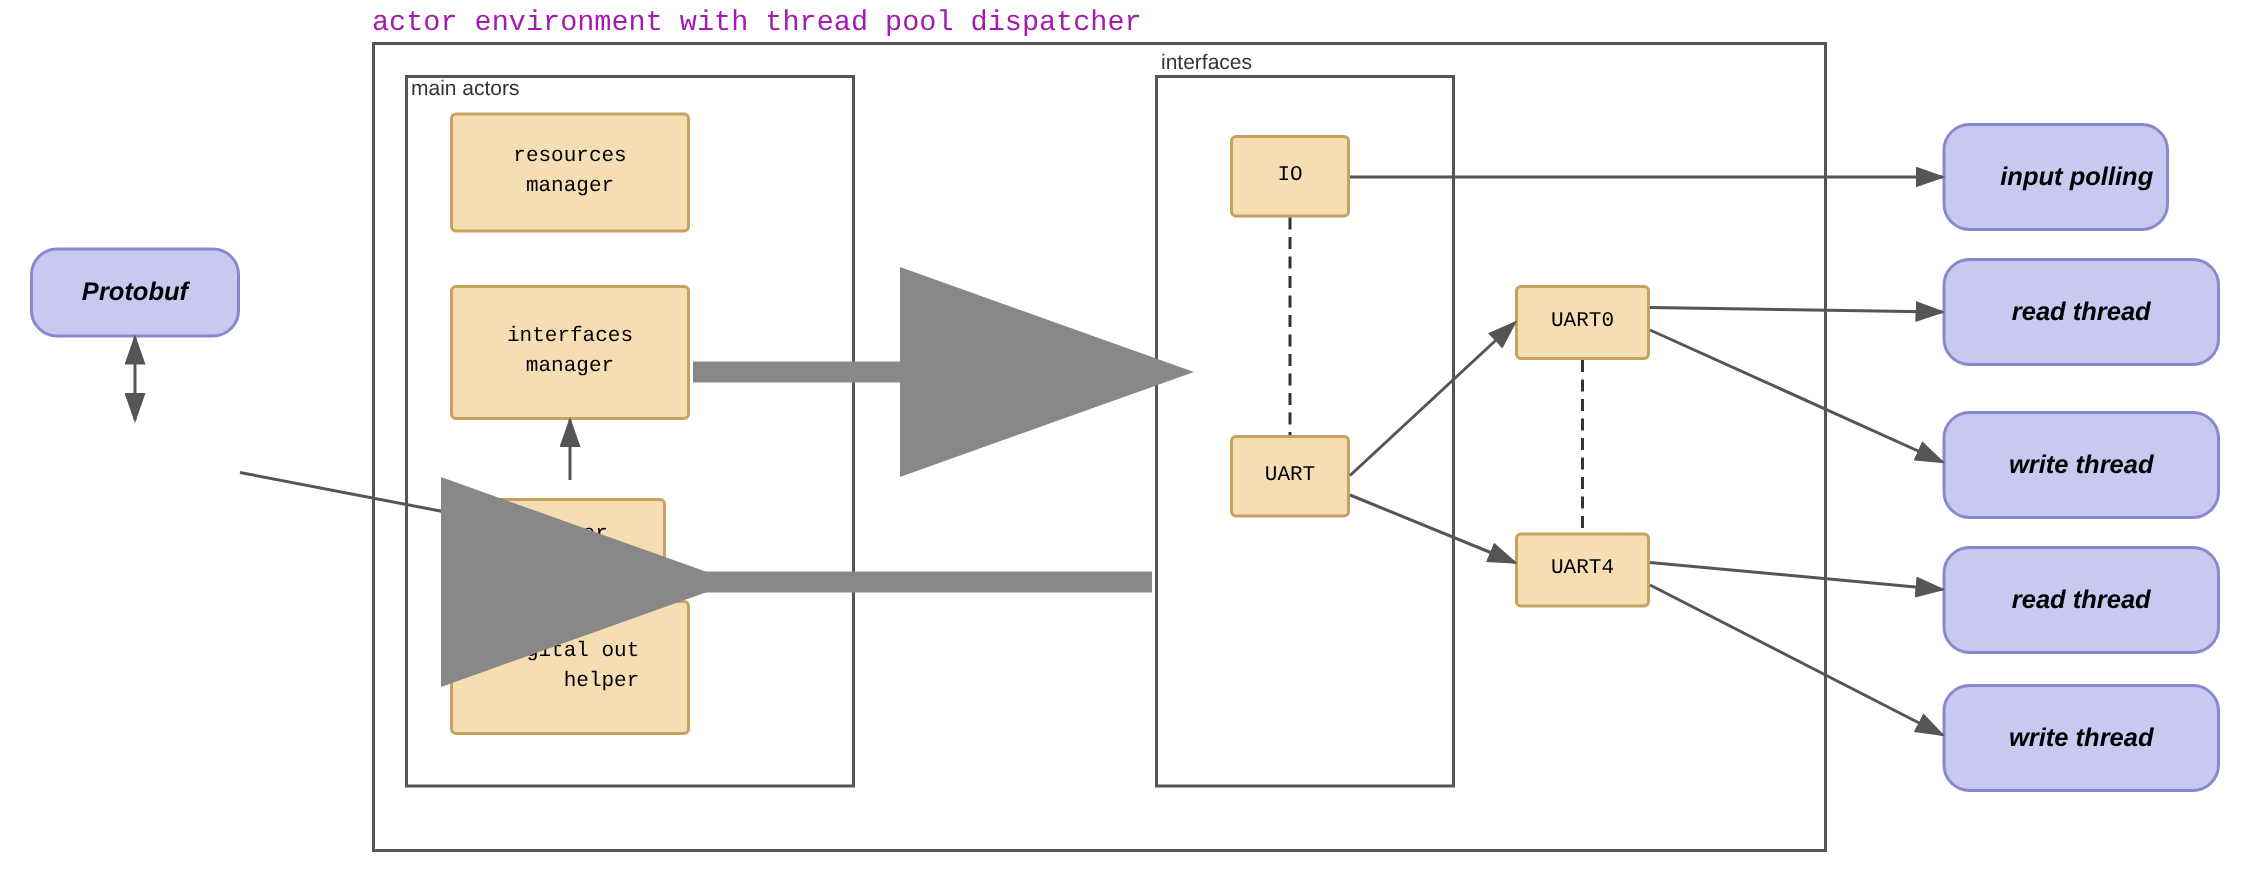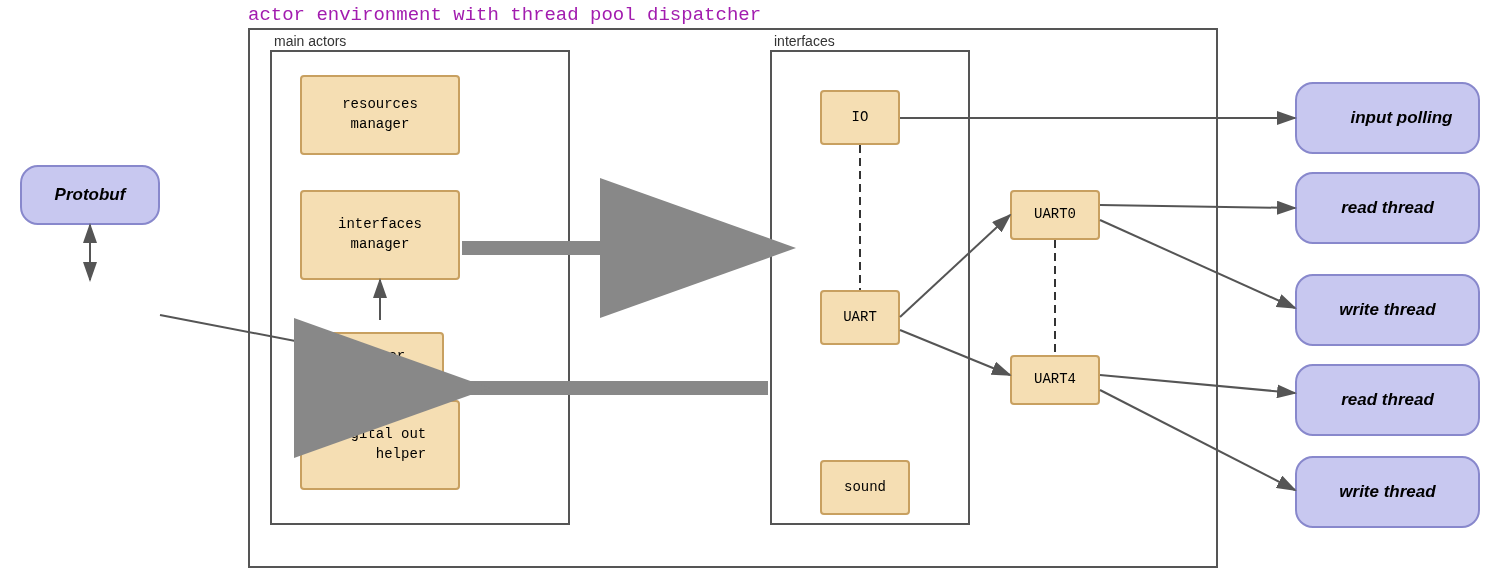--- a/index.html
+++ b/index.html
@@ -43,21 +43,21 @@
       position: absolute;
       top: 50px;
       left: 270px;
       width: 300px;
       height: 475px;
       border: 2px solid #555;
       background: transparent;
     }
     .main-actors-label {
       position: absolute;
-      top: 33px;
+      top: 50px;
       left: 274px;
       font-size: 14px;
       color: #333;
       font-family: Arial, sans-serif;
       text-align: right;
     }
 
     
     .interfaces-box {
       position: absolute;
@@ -153,38 +153,35 @@
   </div>
 
   <div class="actor-node" style="left: 820px; top: 90px; width: 80px; height: 55px;">
     <span>IO</span>
   </div>
 
   <div class="actor-node" style="left: 820px; top: 290px; width: 80px; height: 55px; text-align: center;">
     <span>UART</span>
   </div>
 
-  <div class="actor-node" style="left: 820px; top: 460px; width: 90px; height: 55px;">
-    <span>sound</span>
-  </div>
 
   <div class="actor-node" style="left: 1010px; top: 190px; width: 90px; height: 50px;">
     <span>UART0</span>
   </div>
 
   <div class="actor-node" style="left: 1010px; top: 355px; width: 90px; height: 50px;">
     <span>UART4</span>
   </div>
 
   <div class="purple-node" style="left: 20px; top: 165px; width: 140px; height: 60px;">
     <span>Protobuf</span>
   </div>
 
 
-  <div class="purple-node" style="left: 1295px; top: 82px; width: 185px; height: 72px; padding-left: 28px;">
+  <div class="purple-node" style="left: 1295px; top: 82px; width: 151px; height: 72px; padding-left: 28px;">
     <span>input polling</span>
   </div>
 
   <div class="purple-node" style="left: 1295px; top: 172px; width: 185px; height: 72px;">
     <span>read thread</span>
   </div>
 
   <div class="purple-node" style="left: 1295px; top: 274px; width: 185px; height: 72px;">
     <span>write thread</span>
   </div>

